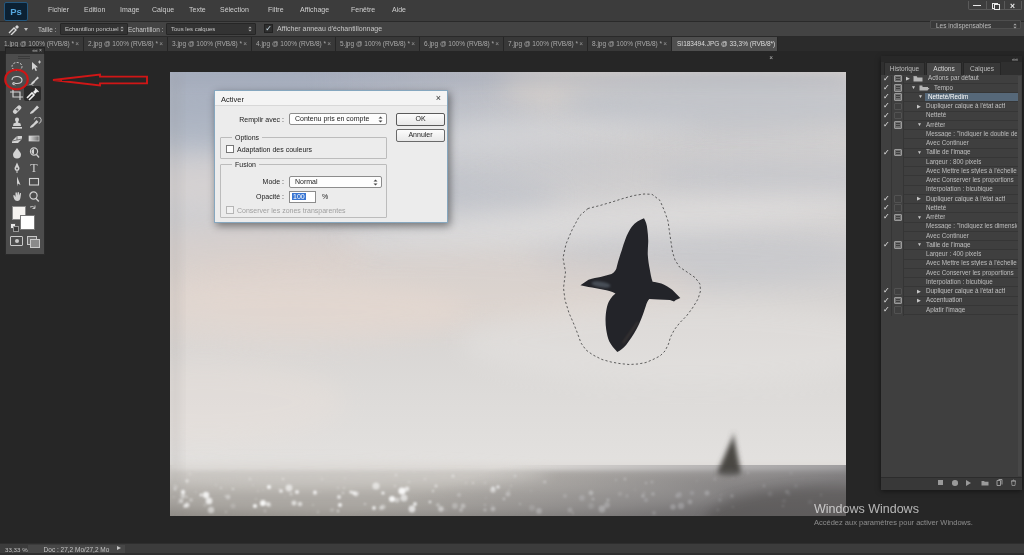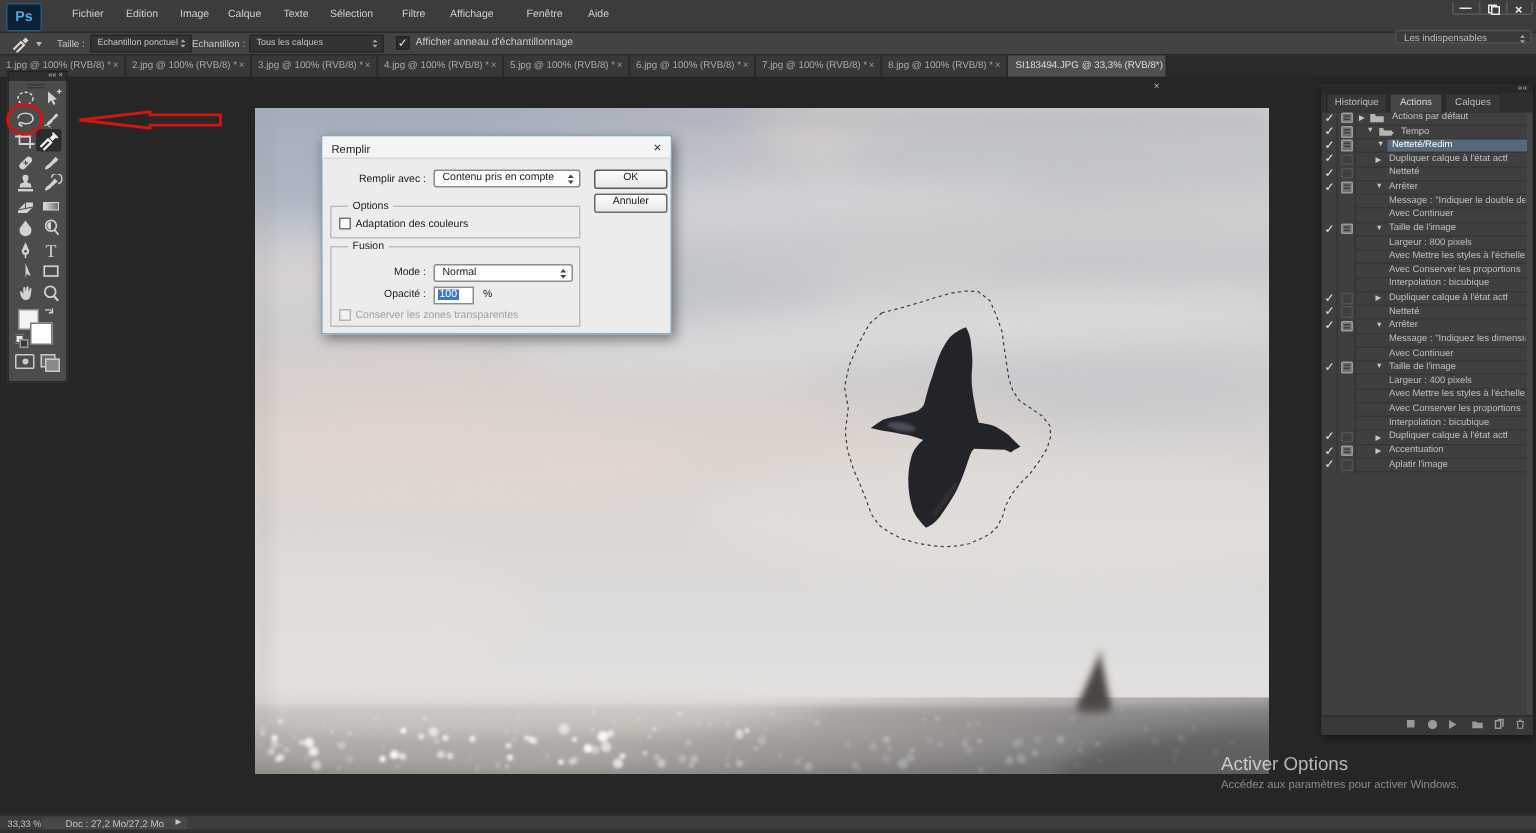--- a/index.html
+++ b/index.html
@@ -445,21 +445,21 @@
     </div>
 <div class="abs" style="left:27px;top:236px;width:8px;height:7px;border:1.2px solid #c9c9c9;background:#6b6b6b;"></div>
 <div class="abs" style="left:30px;top:238.5px;width:8px;height:7px;border:1.2px solid #c9c9c9;background:#8a8a8a;"></div>
 <svg class="abs" style="left:0;top:60px;" width="170" height="45" viewBox="0 0 170 45">
 <ellipse cx="16.5" cy="19.5" rx="11.3" ry="9.8" stroke="#d01515" stroke-width="2.1" fill="none"></ellipse>
 <path d="M53 20 L100 14.6 L100 16.6 L147 16.6 L147 23.4 L100 23.4 L100 25.4 Z" stroke="#d11616" stroke-width="1.9" fill="none" stroke-linejoin="miter"></path>
 <path d="M53 20 L62 18.9 L62 21.1 Z" fill="#d11616"></path>
 </svg>
 <div class="abs" style="left:214px;top:90px;width:232px;height:131px;background:#ececec;border:1px solid #86a7bf;box-shadow:2px 3px 8px rgba(0,0,0,0.45);font-size:7px;color:#1b1b1b;">
  <div style="position:absolute;left:0;top:0;width:100%;height:14px;background:#f4f4f4;border-bottom:1px solid #d8d8d8;">
-   <span style="position:absolute;left:6px;top:4px;font-size:7.5px;color:#222;">Remplir</span>
+   <span style="position:absolute;left:6px;top:4px;font-size:7.5px;color:#222;">Activer</span>
    <span style="position:absolute;right:6px;top:2px;font-size:9px;color:#333;">×</span>
  </div>
  <div style="position:absolute;right:163px;top:25px;">Remplir avec :</div>
  <div style="position:absolute;left:74px;top:22px;width:96px;height:10px;background:#fdfdfd;border:1px solid #8c8c8c;border-radius:2px;line-height:10px;">
    <span style="margin-left:5px;">Contenu pris en compte</span>
    <svg style="position:absolute;right:3px;top:2px;" width="5" height="7" viewBox="0 0 5 7">
           <path d="M0.5 2.6 L2.5 0.4 L4.5 2.6 Z M0.5 4.4 L2.5 6.6 L4.5 4.4 Z" fill="#444"></path>
         </svg>
  </div>
  <div style="position:absolute;left:181px;top:22px;width:47px;height:10.5px;background:linear-gradient(#fcfcfc,#e8e8e8);border:1.4px solid #5a5a5a;border-radius:2px;text-align:center;line-height:10px;font-size:7px;">OK</div>
@@ -623,19 +623,19 @@
 <svg class="abs" style="left:981px;top:480px;" width="8" height="6" viewBox="0 0 8 6">
       <path d="M0.5 1 L3 1 L3.8 1.8 L7.5 1.8 L7.5 5.5 L0.5 5.5 Z" fill="#9a9a9a"></path>
     </svg>
 <svg class="abs" style="left:996px;top:479px;" width="7" height="7" viewBox="0 0 7 7">
       <path d="M1 1.5 H4.5 V6.5 H1 Z" fill="none" stroke="#9a9a9a"></path>
       <path d="M2.5 0.5 H6 V5.5" fill="none" stroke="#9a9a9a"></path>
     </svg>
 <svg class="abs" style="left:1010px;top:479px;" width="7" height="7" viewBox="0 0 7 7">
       <path d="M1.5 2 H5.5 L5 6.5 H2 Z M1 2 H6 M3 2 V1 H4 V2" fill="none" stroke="#9a9a9a" stroke-width="0.8"></path>
     </svg>
-<div class="abs" style="left:814px;top:502px;font-size:12.5px;color:rgba(255,255,255,0.66);">Activer Options</div>
+<div class="abs" style="left:814px;top:502px;font-size:12.5px;color:rgba(255,255,255,0.66);">Windows Windows</div>
 <div class="abs" style="left:814px;top:518px;font-size:7.5px;color:rgba(255,255,255,0.45);">Accédez aux paramètres pour activer Windows.</div>
 <div class="abs" style="left:0;top:543px;width:1024px;height:12px;background:#3c3c3c;border-top:1px solid #2e2e2e;"></div>
 <div class="abs" style="left:5px;top:546px;font-size:6.2px;color:#c3c3c3;">33,33 %</div>
 <div class="abs" style="left:28px;top:544.5px;width:97px;height:9px;background:#474747;color:#c3c3c3;font-size:6.5px;line-height:9px;text-align:center;">Doc : 27,2 Mo/27,2 Mo</div>
 <div class="abs" style="left:117px;top:546px;width:0;height:0;border-top:2.8px solid transparent;border-bottom:2.8px solid transparent;border-left:4.5px solid #c3c3c3;"></div>
 <div class="abs" style="left:0;top:553px;width:1024px;height:2px;background:#2f2f2f;"></div>
 </div>
 </body></html>

